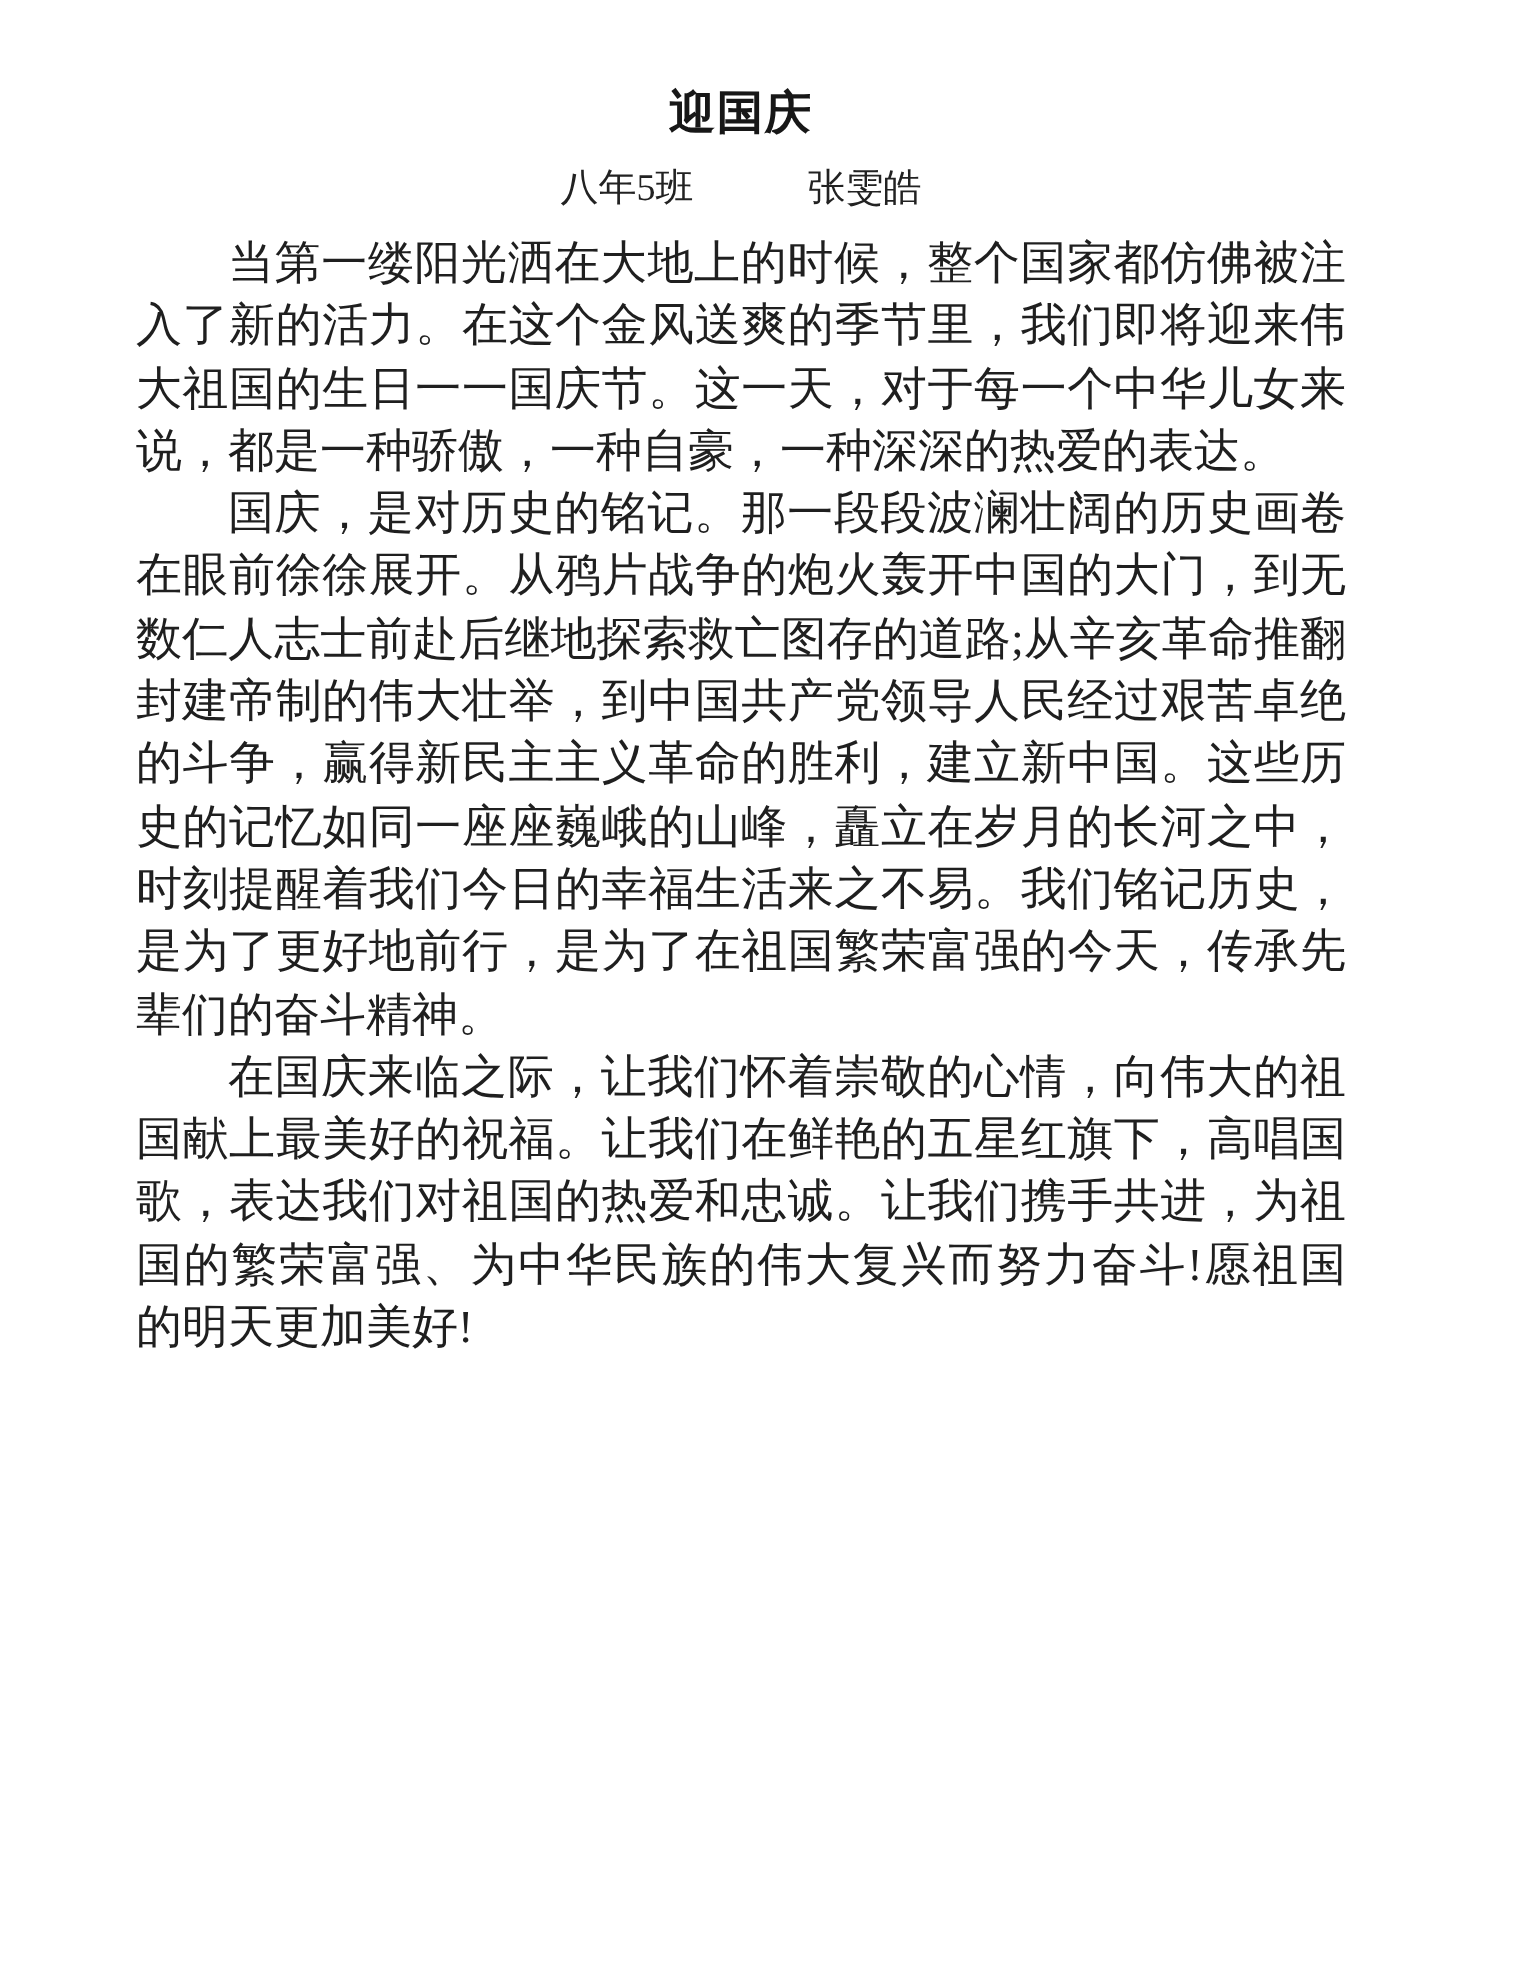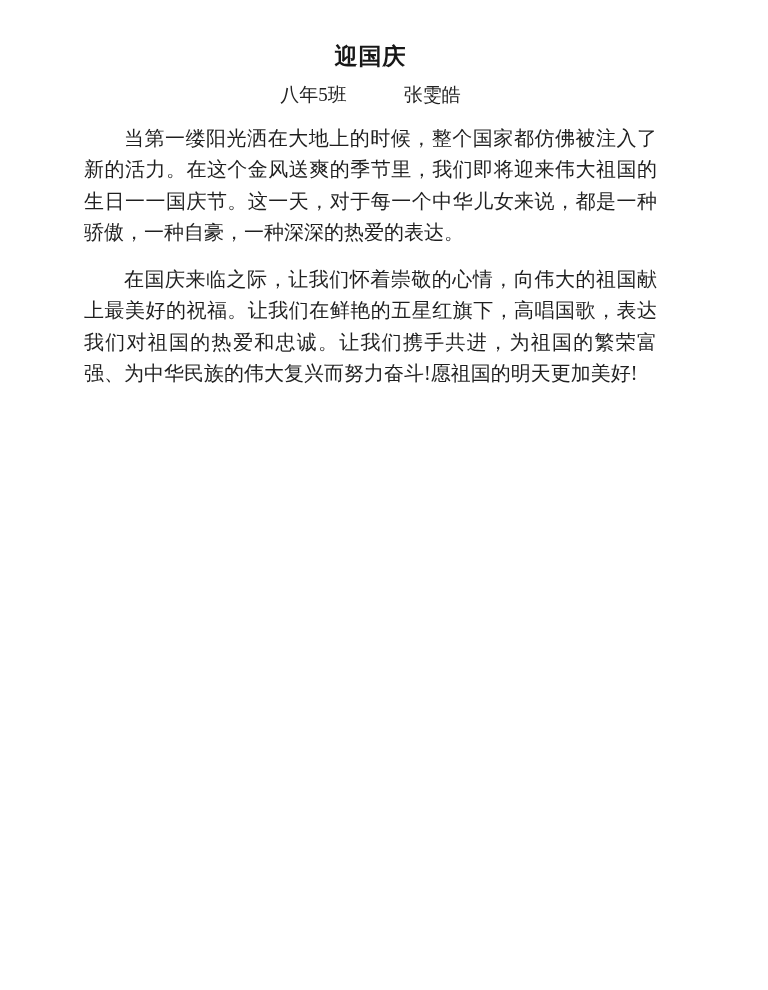--- a/index.html
+++ b/index.html
@@ -37,22 +37,22 @@
     gap: 57px;
     font-size: 19px;
     line-height: 24px;
     font-weight: normal;
     color: #222222;
   }
   .essay-body {
     margin-top: 9px;
   }
   .essay-body p {
-    margin: 16px;
-    font-size: 20px;
+    margin: 0;
+    font-size: 23px;
     line-height: 31.3px;
     text-align: justify;
     text-justify: inter-ideograph;
     text-indent: 2em;
     color: #1f1f1f;
   }
 </style>
 </head>
 <body>
 
@@ -60,16 +60,17 @@
 
   <h1 class="title">迎国庆</h1>
 
   <div class="byline">
     <span>八年5班</span>
     <span>张雯皓</span>
   </div>
 
   <div class="essay-body">
     <p>当第一缕阳光洒在大地上的时候，整个国家都仿佛被注入了新的活力。在这个金风送爽的季节里，我们即将迎来伟大祖国的生日一一国庆节。这一天，对于每一个中华儿女来说，都是一种骄傲，一种自豪，一种深深的热爱的表达。</p>
+    <p>国庆，是对历史的铭记。那一段段波澜壮阔的历史画卷在眼前徐徐展开。从鸦片战争的炮火轰开中国的大门，到无数仁人志士前赴后继地探索救亡图存的道路;从辛亥革命推翻封建帝制的伟大壮举，到中国共产党领导人民经过艰苦卓绝的斗争，赢得新民主主义革命的胜利，建立新中国。这些历史的记忆如同一座座巍峨的山峰，矗立在岁月的长河之中，时刻提醒着我们今日的幸福生活来之不易。我们铭记历史，是为了更好地前行，是为了在祖国繁荣富强的今天，传承先辈们的奋斗精神。</p>
     <p>在国庆来临之际，让我们怀着崇敬的心情，向伟大的祖国献上最美好的祝福。让我们在鲜艳的五星红旗下，高唱国歌，表达我们对祖国的热爱和忠诚。让我们携手共进，为祖国的繁荣富强、为中华民族的伟大复兴而努力奋斗!愿祖国的明天更加美好!</p>
   </div>
 
 </div>
 
 </body></html>

